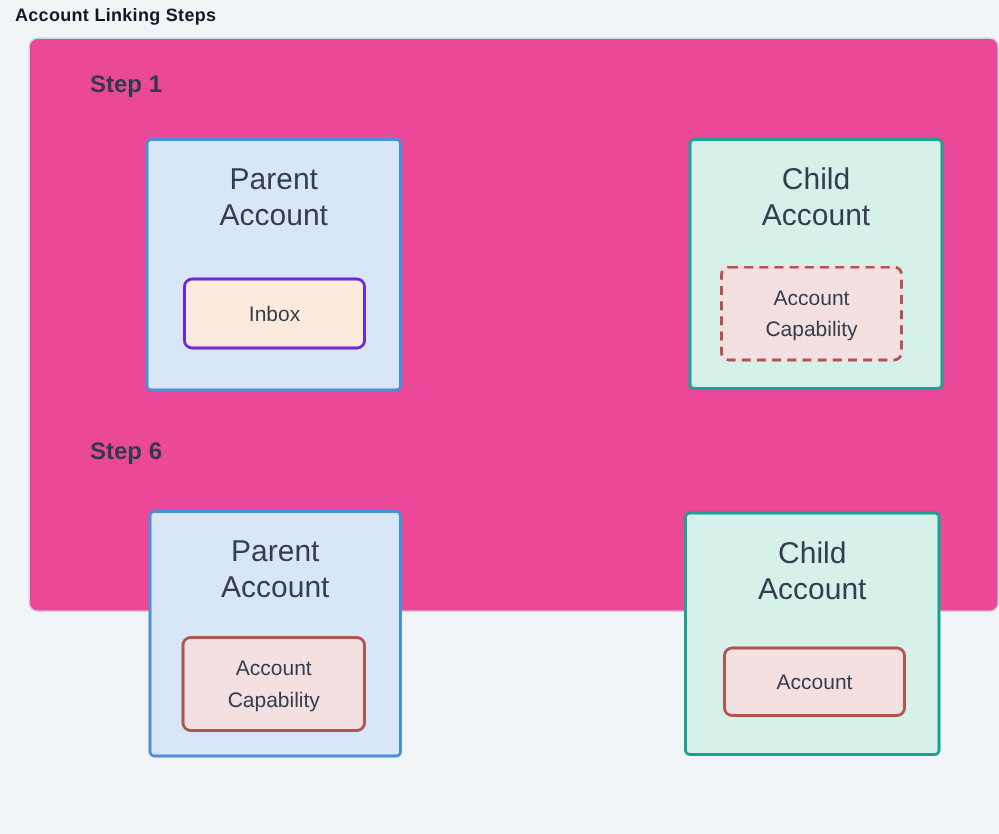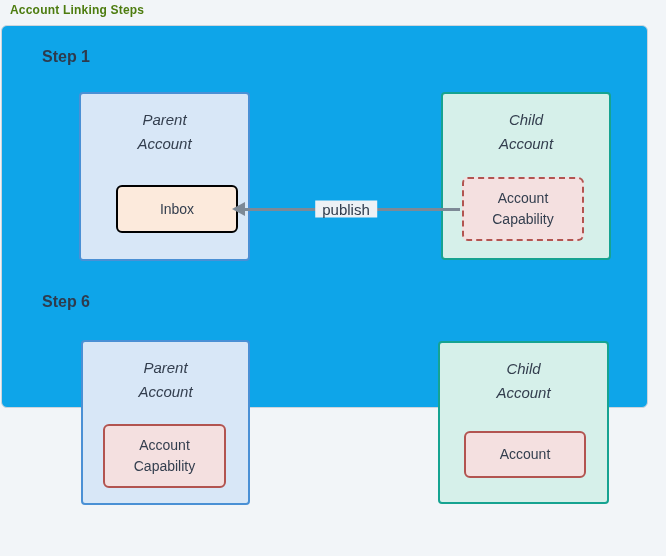--- a/index.html
+++ b/index.html
@@ -5,62 +5,62 @@
   html,body { margin:0; padding:0; }
   body {
     width:666px; height:556px;
     background:#f2f5f8;
     font-family:"Liberation Sans", sans-serif;
     position:relative;
     overflow:hidden;
   }
   .diagram-title {
     position:absolute; left:10px; top:3px;
-    font-size:12px; font-weight:bold; color:#4d7c0f;
+    font-size:12px; font-weight:bold; color:#0f172a;
     letter-spacing:0.2px;
   }
   .container {
-    position:absolute; left:1px; top:25px;
+    position:absolute; left:19px; top:25px;
     width:647px; height:383px;
-    background:#0ea5e9;
+    background:#ec4899;
     border:1px solid #cdd5dc;
     border-radius:6px;
     box-sizing:border-box;
   }
   .step-label {
     position:absolute;
     font-size:16px; font-weight:bold; color:#2e3b4d;
   }
   .s1 { left:40px; top:22px; }
   .s2 { left:40px; top:267px; }
 
   .node {
     position:absolute; box-sizing:border-box;
     border-radius:4px;
     display:flex; flex-direction:column; align-items:center;
     color:#333e4e;
   }
   .node-title {
     padding-top:14px; text-align:center;
-    font-size:15px; line-height:24px;font-style:italic;
+    font-size:20px; line-height:24px;
   }
   .node-title span, .inner-label span { display:block; }
   .node-title span:empty, .inner-label span:empty { display:none; }
 
   .parent { background:#d8e7f7; border:2px solid #4a90d5; }
   .child  { background:#d6f0ea; border:2px solid #16a391; }
 
   .inner {
     position:absolute; box-sizing:border-box;
     border-radius:6px;
     display:flex; align-items:center; justify-content:center;
     color:#333e4e;
   }
   .inner-label { text-align:center; font-size:14px; line-height:21px; }
-  .orange { background:#fceadc; border:2px solid #000000;margin-left:12px; }
+  .orange { background:#fceadc; border:2px solid #6d28d9; }
   .pink   { background:#f4e0e0; border:2px solid #b25450; }
   .dashed { border-style:dashed; }
 
   
   .p1   { left:77px;  top:66px;  width:171px; height:169px; }
   .i1   { left:102px; top:159px; width:122px; height:48px; }
   .c1   { left:439px; top:66px;  width:170px; height:168px; }
   .cap1 { left:460px; top:151px; width:122px; height:64px; }
   .p2   { left:79px;  top:314px; width:169px; height:165px; }
   .cap2 { left:101px; top:398px; width:123px; height:64px; }
@@ -119,25 +119,20 @@
     </div>
   </div>
 
   <div class="inner pink dashed cap1">
     <div class="inner-label">
       <span>Account</span>
       <span>Capability</span>
     </div>
   </div>
 
-  <div class="arrow a1">
-    <div class="head head-left"></div>
-    <div class="shaft"></div>
-    <span class="arrow-label">publish</span>
-  </div>
 
   <div class="step-label s2">Step 6</div>
 
   <div class="node parent p2">
     <div class="node-title">
       <span>Parent</span>
       <span>Account</span>
     </div>
   </div>
 

